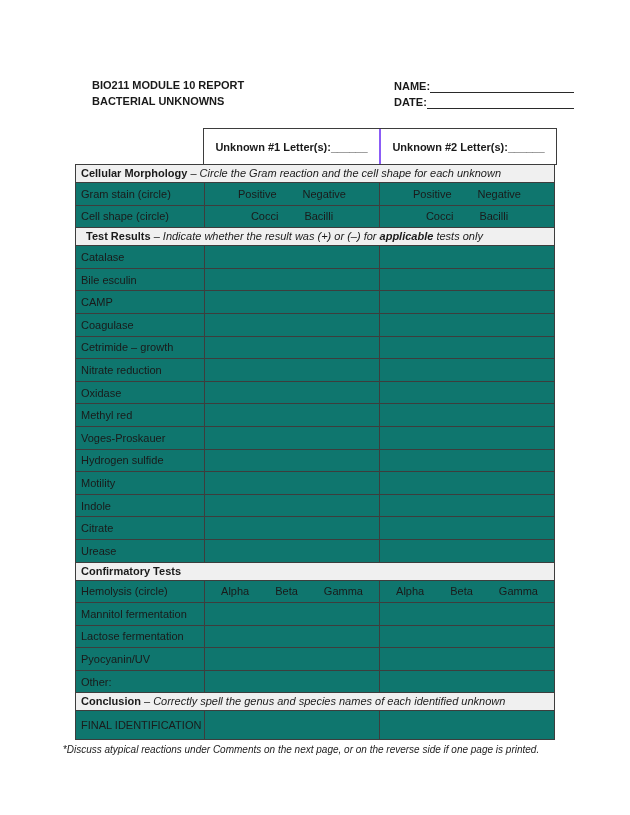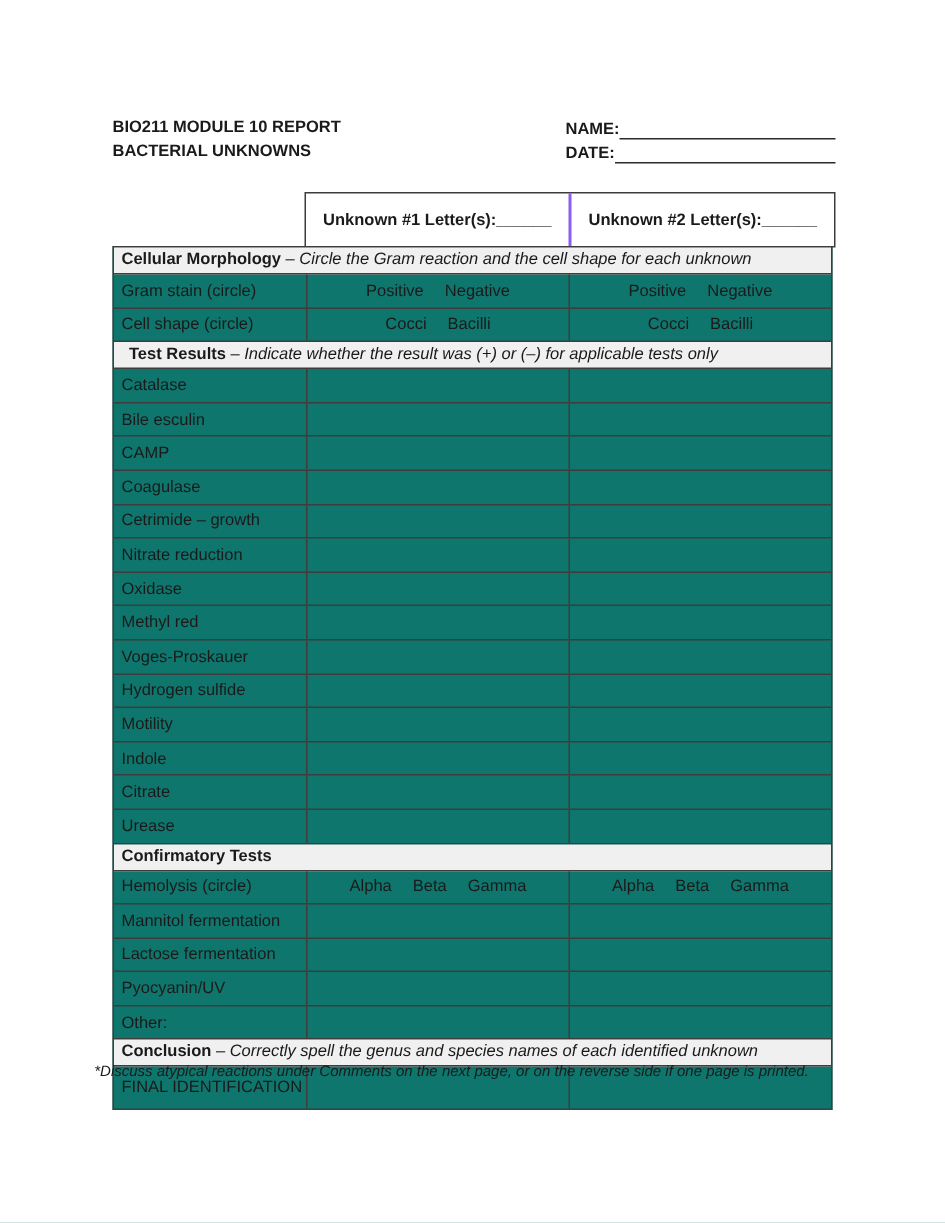--- a/index.html
+++ b/index.html
@@ -6,21 +6,21 @@
   .page{
     position:relative;
     width:630px;height:815px;
     background:#ffffff;
     font-family:"Liberation Sans","DejaVu Sans",sans-serif;
     color:#1a1a1a;
     overflow:hidden;
   }
   
   .doc-header{
-    position:absolute;left:75px;top:77px;width:482px;
+    position:absolute;left:92px;top:77px;width:482px;
     display:flex;justify-content:space-between;
   }
   .titles div{
     font-weight:bold;font-size:11px;line-height:16px;white-space:nowrap;
   }
   .fields{width:222px;}
   .field{display:flex;align-items:flex-end;height:16px;}
   .flabel{font-weight:bold;font-size:11px;line-height:13px;white-space:nowrap;margin-left:42px;}
   .fline{flex:1;border-bottom:1.2px solid #2a2a2a;height:11px;}
   
@@ -42,30 +42,30 @@
   .mrow:last-child{border-bottom:none;}
   .mrow.section{
     height:18px;background:#f0f0f0;
     font-size:11px;line-height:17px;padding-left:5px;
     white-space:nowrap;overflow:hidden;
   }
   .mrow.section.indent{padding-left:10px;}
   .sec-title{font-weight:bold;}
   .sec-dash{font-weight:normal;}
   .sec-desc{font-style:italic;}
-  .sec-desc .strong{font-weight:normal;}
+  .sec-desc .strong{font-weight:bold;}
   .mrow.body{height:22.6px;display:flex;align-items:stretch;}
   .mrow.body.final{height:28px;}
   .cell{box-sizing:border-box;display:flex;align-items:center;font-size:11px;}
   .cell.label{flex:0 0 128px;padding-left:5px;white-space:nowrap;overflow:hidden;}
-  .cell.val{flex:1;justify-content:center;gap:14px;border-left:1px solid #3d3d3d;}
+  .cell.val{flex:1;justify-content:center;gap:26px;border-left:1px solid #3d3d3d;}
   .opt{white-space:nowrap;}
   
   .footnote{
-    position:absolute;left:0;top:709px;width:602px;
+    position:absolute;left:0;top:744px;width:602px;
     text-align:center;font-style:italic;font-size:10px;white-space:nowrap;
   }
   .pagenum{
     position:absolute;left:0;top:772px;width:630px;
     text-align:center;font-size:10.5px;
   }
 </style>
 </head>
 <body>
 

